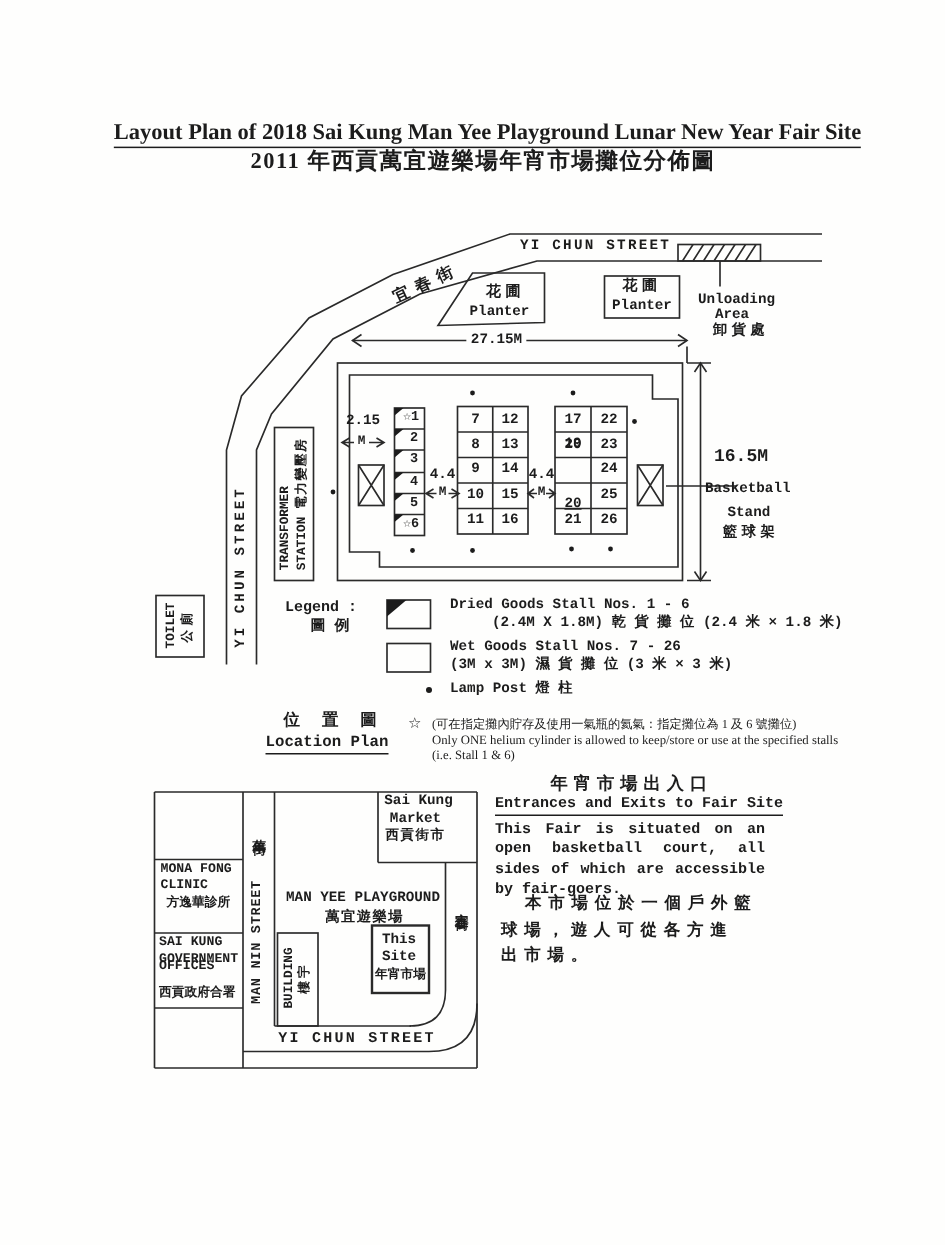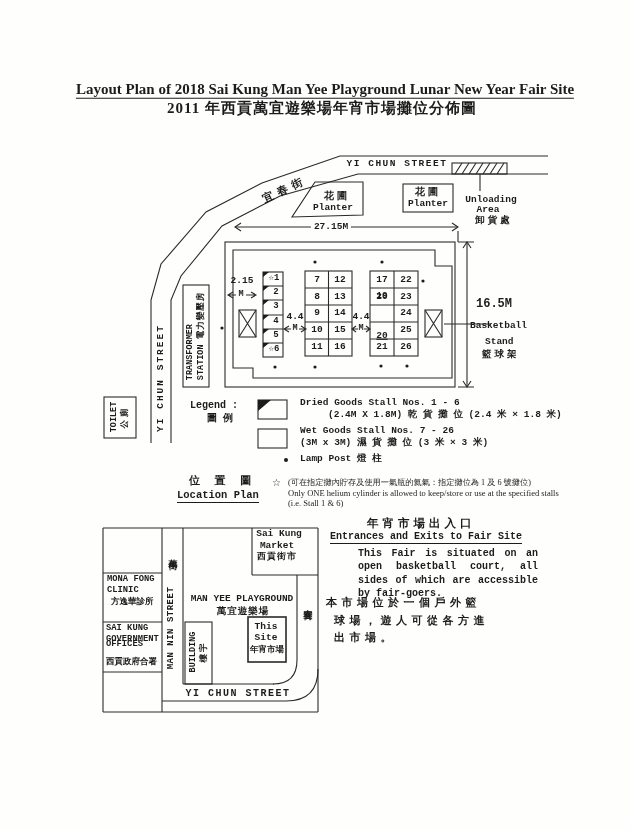--- a/index.html
+++ b/index.html
@@ -246,18 +246,18 @@
 
   <div class="t c" style="left:266px;top:627px;font-size:9.5px;">This</div>
   <div class="t c" style="left:266px;top:638px;font-size:9.5px;">Site</div>
   <div class="t c" style="left:267px;top:651px;font-size:8.5px;">年宵市場</div>
 
   <div class="t vert" style="left:301px;top:602px;font-size:9px;letter-spacing:1px;">宜春街</div>
   <div class="t c" style="left:238px;top:693px;font-size:10px;letter-spacing:1.5px;">YI CHUN STREET</div>
 
   <div class="t" style="left:367px;top:518px;font-size:11.5px;letter-spacing:4px;">年宵市場出入口</div>
   <div class="t" style="left:330px;top:531px;font-size:10px;"><span class="u">Entrances and Exits to Fair Site</span></div>
-  <div class="t wrap" style="left:330px;top:547px;width:180px;font-size:10px;line-height:13.4px;margin-left:28px;">This Fair is situated on an open basketball court, all sides of which are accessible by fair-goers.</div>
-  <div class="t" style="left:326px;top:597px;font-size:11px;letter-spacing:4.5px;text-align:right;">本市場位於一個戶外籃</div>
+  <div class="t wrap" style="left:330px;top:547px;width:180px;font-size:10px;line-height:13.4px;">This Fair is situated on an open basketball court, all sides of which are accessible by fair-goers.</div>
+  <div class="t" style="left:350px;top:597px;font-size:11px;letter-spacing:4.5px;text-align:right;">本市場位於一個戶外籃</div>
   <div class="t" style="left:334px;top:615px;font-size:11px;letter-spacing:4.5px;">球場，遊人可從各方進</div>
   <div class="t" style="left:334px;top:632px;font-size:11px;letter-spacing:4.5px;">出市場。</div>
 
 </div>
 
 </body></html>

